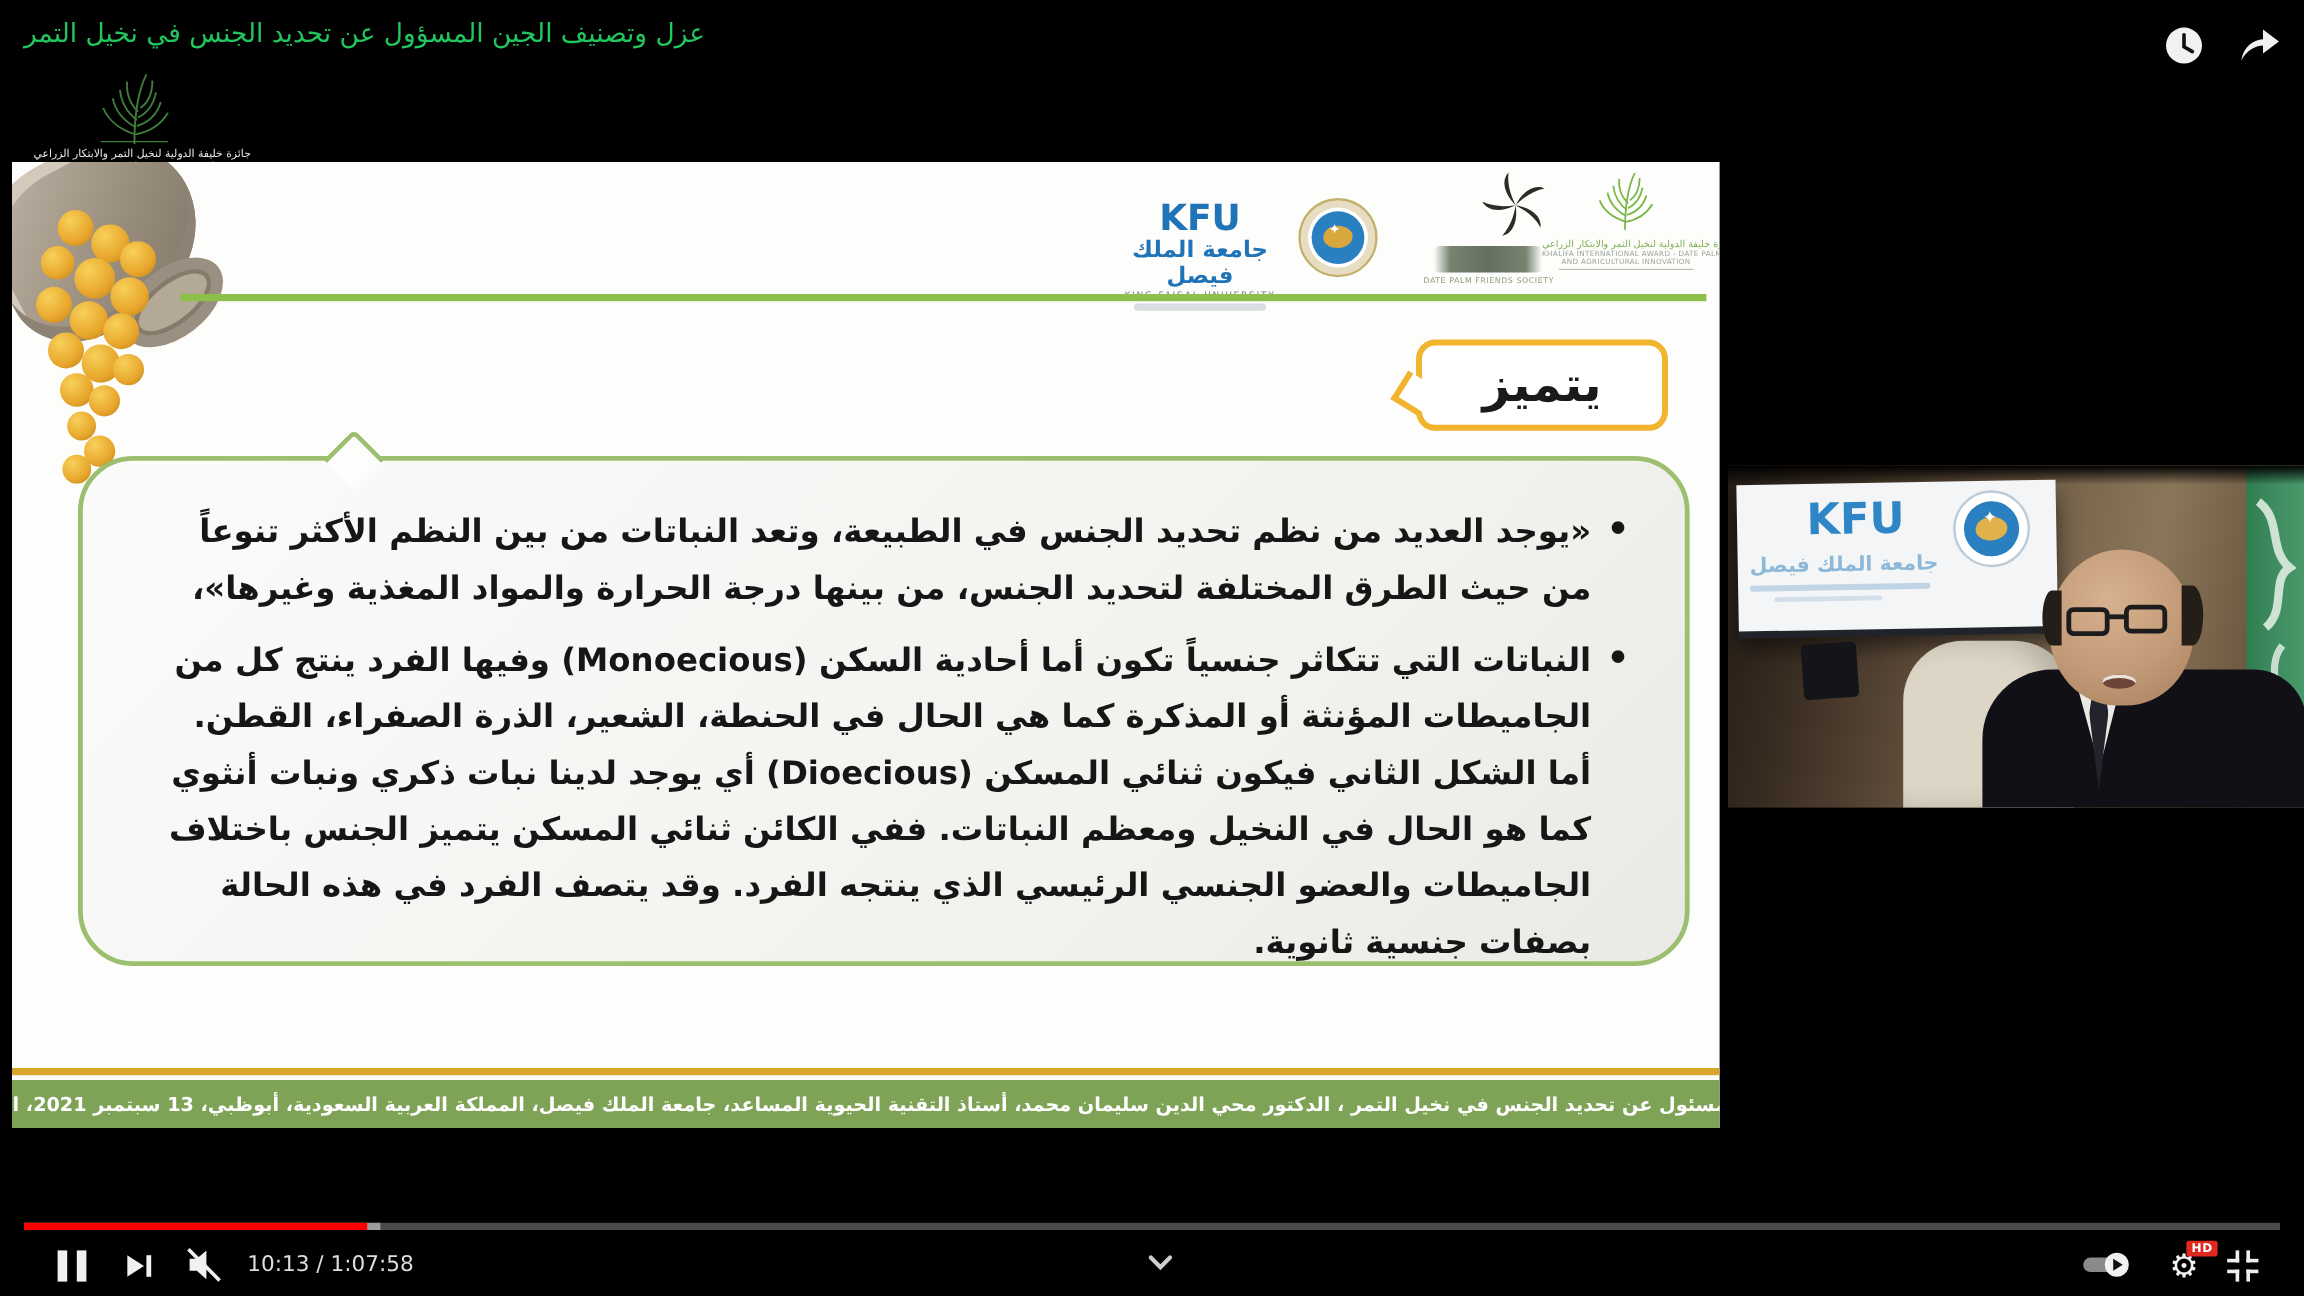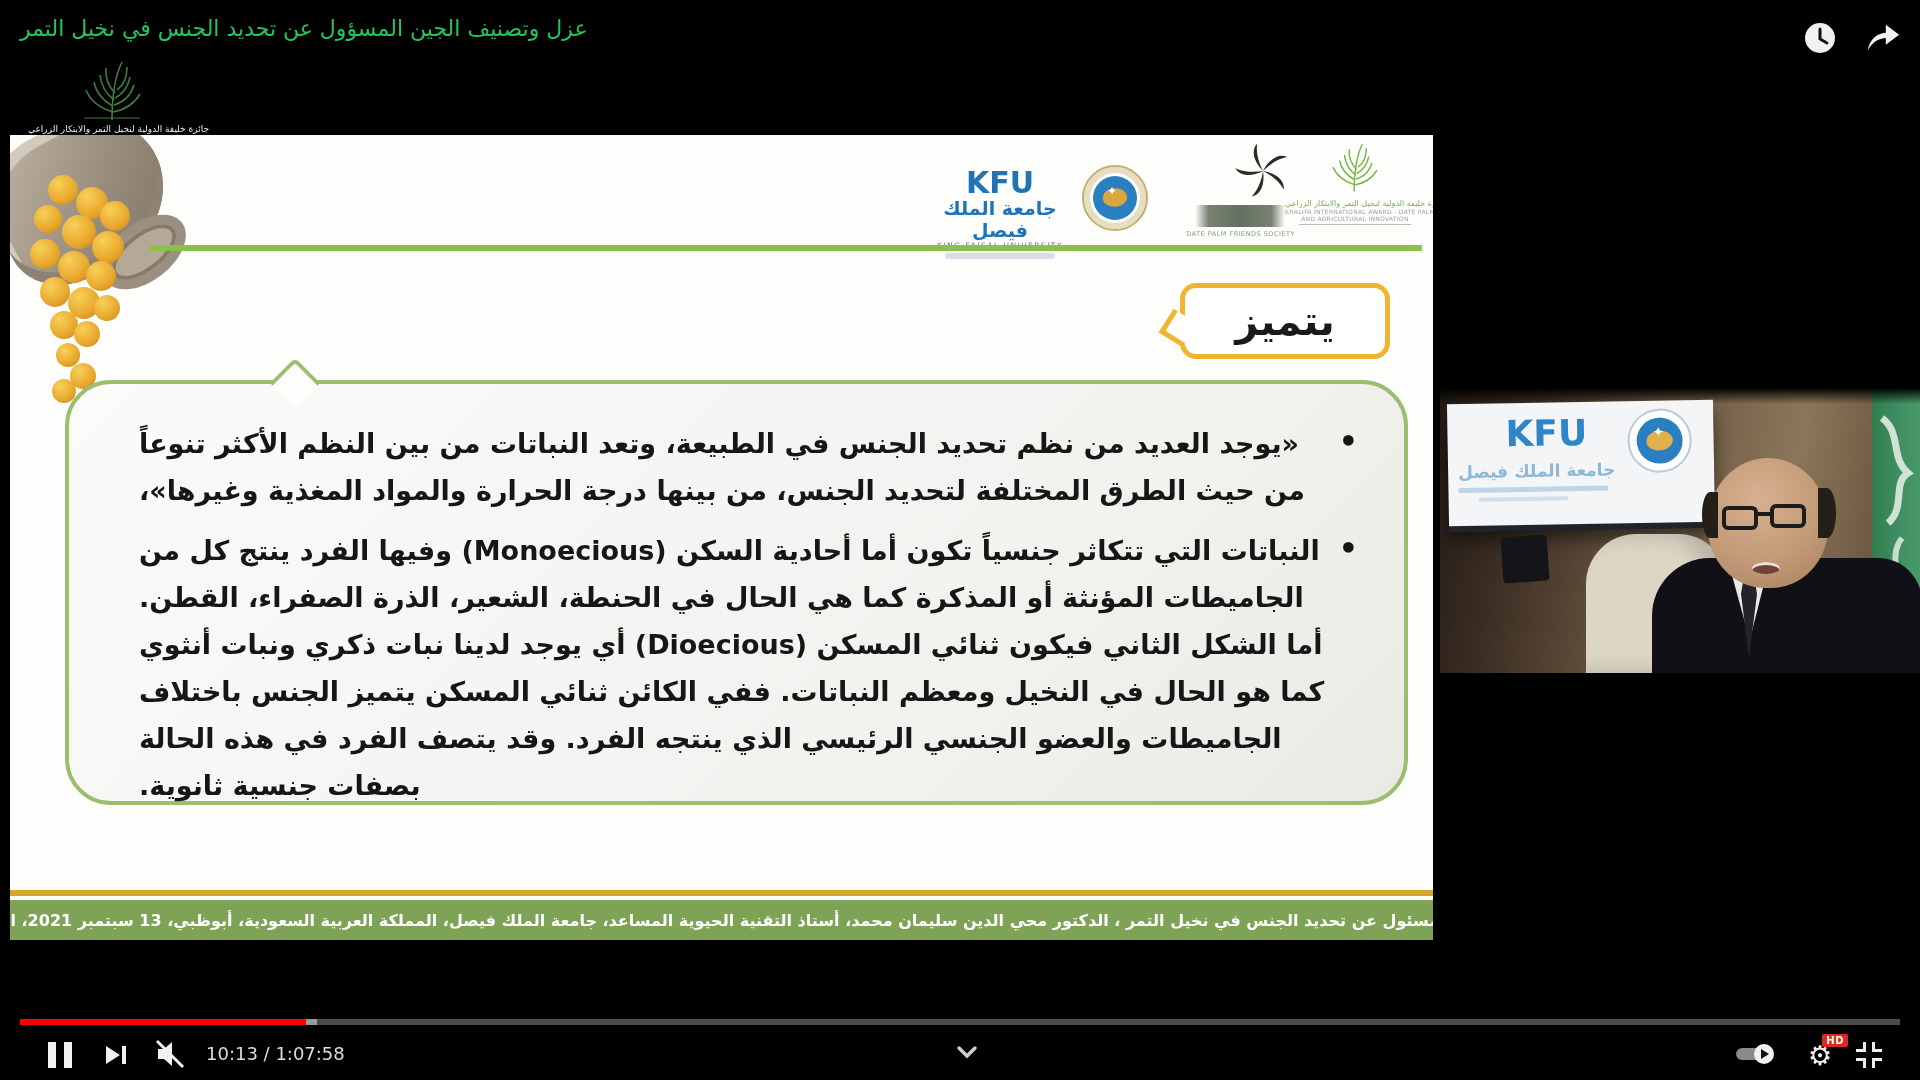--- a/index.html
+++ b/index.html
@@ -66,21 +66,21 @@
     transform:rotate(32deg)}
   .bubble-text{font-size:40px;font-weight:bold;color:#1a1a1a;position:relative;z-index:2}
 
   
   .bodybox{position:absolute;left:55px;top:245px;width:1343px;height:425px;
     border:4px solid var(--body-border-green);border-radius:46px;
     background:linear-gradient(135deg,#fbfbfa 0%,#f1f1ee 70%,#e9e9e6 100%)}
   .bodybump{position:absolute;left:208px;top:-19px;width:36px;height:36px;background:#fdfdfc;
     border-top:4px solid var(--body-border-green);border-left:4px solid var(--body-border-green);
     transform:rotate(45deg);border-radius:6px 0 0 0}
-  .bullets{direction:rtl;list-style:none;padding:36px 44px 0 70px;text-align:left;
+  .bullets{direction:rtl;list-style:none;padding:36px 44px 0 70px;text-align:right;
     font-size:27px;font-weight:700;color:#161616;line-height:47px}
   .bullets li{position:relative;padding-right:34px}
   .bullets li + li{margin-top:13px}
   .bullets li::before{content:"•";position:absolute;right:2px;top:-2px;font-size:30px}
 
   
   .gold-stripe{position:absolute;left:0;right:0;top:755px;height:6px;background:var(--gold)}
   .slide-footer{position:absolute;left:0;right:0;top:765px;height:40px;background:var(--footer-green);
     display:flex;align-items:center;justify-content:center}
   .slide-footer span{direction:rtl;color:#fff;font-size:16px;font-weight:700;white-space:nowrap}

